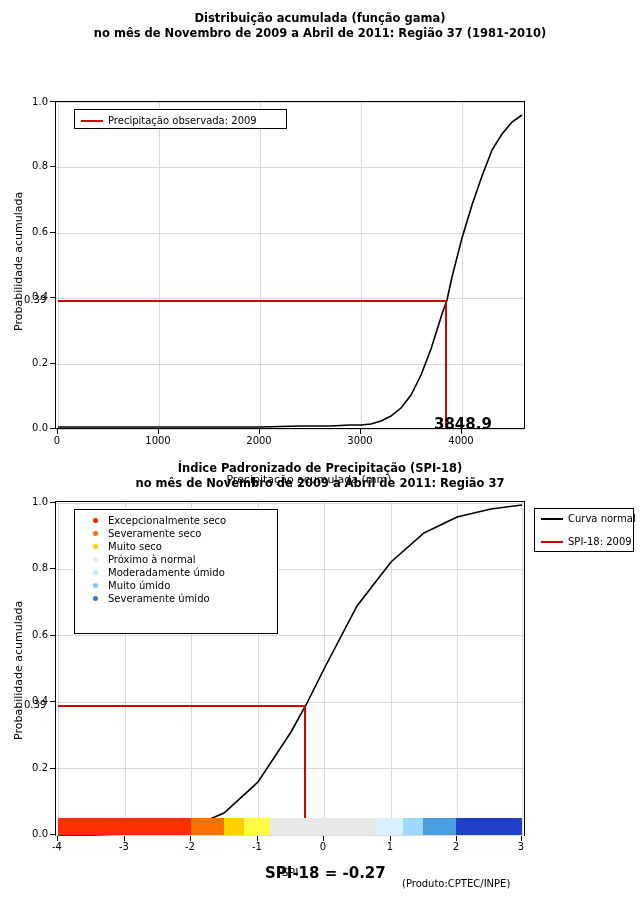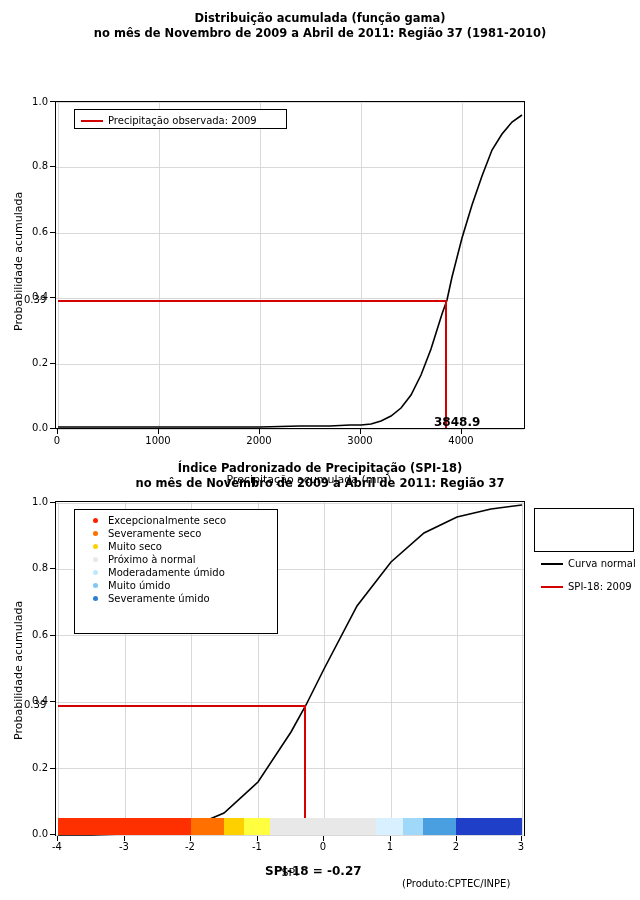--- a/index.html
+++ b/index.html
@@ -60,21 +60,21 @@
   .legend-line{display:block;height:2px;background:#d50000;width:22px;}
   .legend-line.black{background:#000;}
   .legend-dot{
     width:5px;height:5px;border-radius:50%;display:inline-block;
     margin-left:6px;margin-right:10px;
   }
   .legend-txt{font-size:10px;}
 
   .red-marker{position:absolute;background:#d50000;}
   .val-label{position:absolute;font-size:10px;color:#000;white-space:nowrap;}
-  .val-label.bold{font-weight:bold;font-size:12px;}
+  .val-label.bold{font-weight:bold;font-size:15px;}
 
   .colorbar{position:absolute;height:17px;display:flex;border:0;}
   .colorbar div{height:100%;}
 
   .footnote{position:absolute;font-size:10px;color:#000;}
 </style>
 </head>
 <body>
 
 <div class="panel" id="panel-top">
@@ -222,21 +222,21 @@
     <div style="background:#ffff40;width:5.7%"></div>
     <div style="background:#e8e8e8;width:22.9%"></div>
     <div style="background:#d8f0ff;width:5.7%"></div>
     <div style="background:#9fd8f8;width:4.3%"></div>
     <div style="background:#4a9fe0;width:7.1%"></div>
     <div style="background:#1f3fc8;width:14.3%"></div>
   </div>
 </div>
 
 <div class="legend-box" style="left:534px;top:508px;width:100px;height:44px;">
-  <div class="legend-row" style="height:22px;align-items:flex-start;margin-top:45px;">
+  <div class="legend-row" style="height:22px;align-items:flex-start;">
     <span class="legend-key" style="margin-top:5px;">
         <span class="legend-line black"></span>
       </span>
     <span class="legend-txt" style="line-height:11px;">Curva normal</span>
   </div>
   <div class="legend-row">
     <span class="legend-key">
         <span class="legend-line"></span>
       </span>
     <span class="legend-txt">SPI-18: 2009</span>

